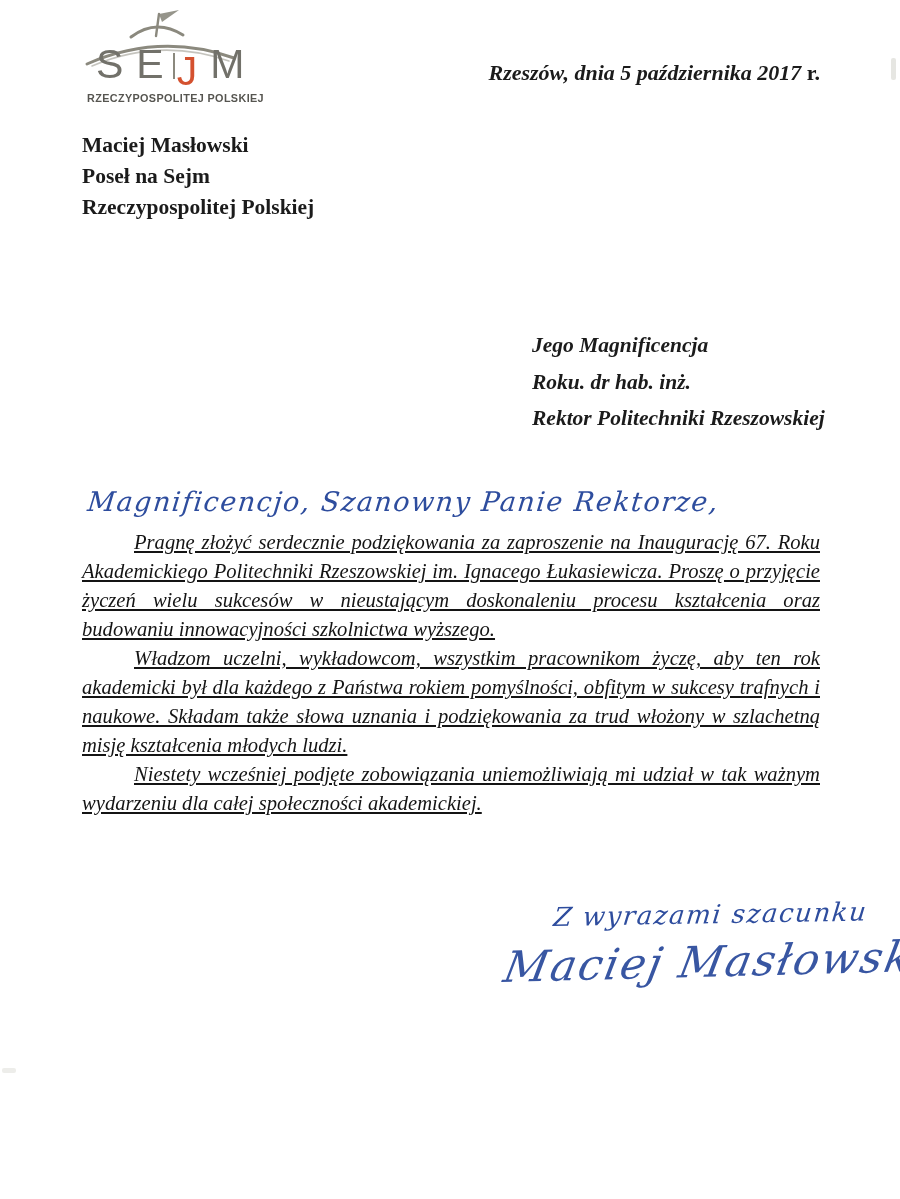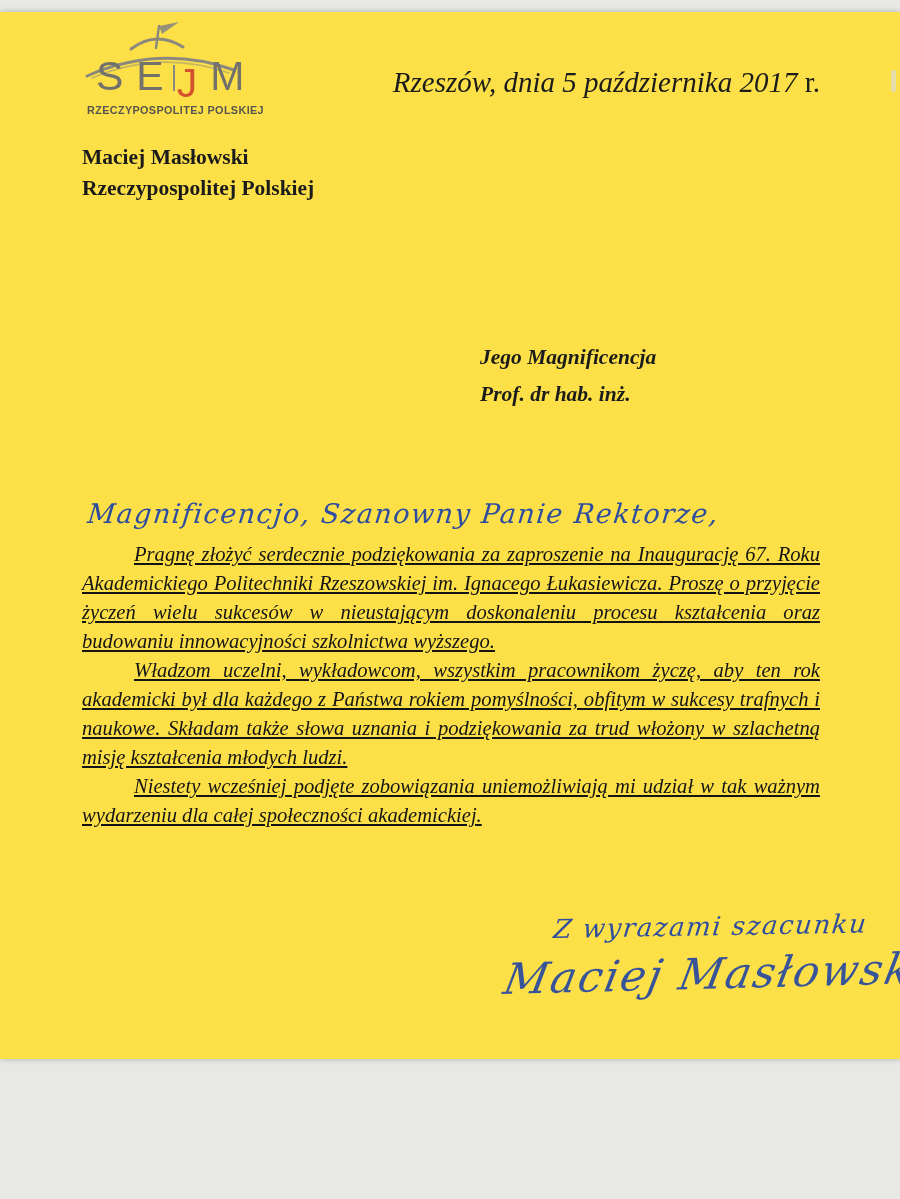--- a/index.html
+++ b/index.html
@@ -1,20 +1,20 @@
 <!DOCTYPE html>
 <html><head>
 <meta charset="utf-8">
 <style>
   html,body { margin:0; padding:0; background:#e8e8e6; }
   .page {
     position:relative;
-    width:900px; height:1047px;
-    margin:12px auto;
-    background:#fde047;
+    width:900px; height:1199px;
+    margin:0 auto;
+    background:#ffffff;
     overflow:hidden;
     font-family:"Liberation Serif", serif;
     color:#1b1b1b;
     box-shadow:0 0 6px rgba(0,0,0,.25);
   }
 
   
   .logo { position:absolute; left:84px; top:6px; width:160px; height:106px; }
   .logo-dome { position:absolute; left:0; top:0; width:160px; height:62px; }
   .logo-letters {
@@ -36,33 +36,33 @@
   .logo-subtitle {
     position:absolute; left:3px; top:86px; width:157px;
     font-family:"Liberation Sans", sans-serif;
     font-size:11.5px; font-weight:700; color:#565550;
     letter-spacing:0.4px; white-space:nowrap;
     transform:scaleX(.94); transform-origin:left;
   }
 
   
   .date-line {
-    position:absolute; top:54px; right:80px;
-    font-size:29px; font-weight:400; font-style:italic;
+    position:absolute; top:60px; right:80px;
+    font-size:22px; font-weight:700; font-style:italic;
     white-space:nowrap;
   }
   .date-suffix { font-style:normal; }
 
   .sender {
     position:absolute; left:82px; top:130px;
     font-size:21.5px; font-weight:700; line-height:31px;
   }
 
   .recipient {
-    position:absolute; left:480px; top:327px;
+    position:absolute; left:532px; top:327px;
     font-size:21.5px; font-weight:700; font-style:italic; line-height:36.5px;
   }
 
   .body-text {
     position:absolute; left:82px; top:528px; width:738px;
     font-size:20.6px; font-style:italic; line-height:29px;
     text-align:justify; color:#141414;text-decoration:underline;
   }
   .body-text p { margin:0; text-indent:52px; }
 
@@ -117,26 +117,28 @@
     </div>
     <div class="logo-subtitle">RZECZYPOSPOLITEJ POLSKIEJ</div>
   </div>
 
   <div class="date-line">
     <span>Rzeszów, dnia 5 października 2017</span><span class="date-suffix"> r.</span>
   </div>
 
   <div class="sender">
     <div>Maciej Masłowski</div>
+    <div>Poseł na Sejm</div>
     <div>Rzeczypospolitej Polskiej</div>
   </div>
 
   <div class="recipient">
     <div>Jego Magnificencja</div>
-    <div>Prof. dr hab. inż.</div>
+    <div>Roku. dr hab. inż.</div>
+    <div>Rektor Politechniki Rzeszowskiej</div>
   </div>
 
   <div class="hand greeting">Magnificencjo, Szanowny Panie Rektorze,</div>
 
   <div class="body-text">
     <p>Pragnę złożyć serdecznie podziękowania za zaproszenie na Inaugurację 67. Roku Akademickiego Politechniki Rzeszowskiej im. Ignacego Łukasiewicza. Proszę o przyjęcie życzeń wielu sukcesów w nieustającym doskonaleniu procesu kształcenia oraz budowaniu innowacyjności szkolnictwa wyższego.</p>
     <p>Władzom uczelni, wykładowcom, wszystkim pracownikom życzę, aby ten rok akademicki był dla każdego z Państwa rokiem pomyślności, obfitym w sukcesy trafnych i naukowe. Składam także słowa uznania i podziękowania za trud włożony w szlachetną misję kształcenia młodych ludzi.</p>
     <p>Niestety wcześniej podjęte zobowiązania uniemożliwiają mi udział w tak ważnym wydarzeniu dla całej społeczności akademickiej.</p>
   </div>
 

